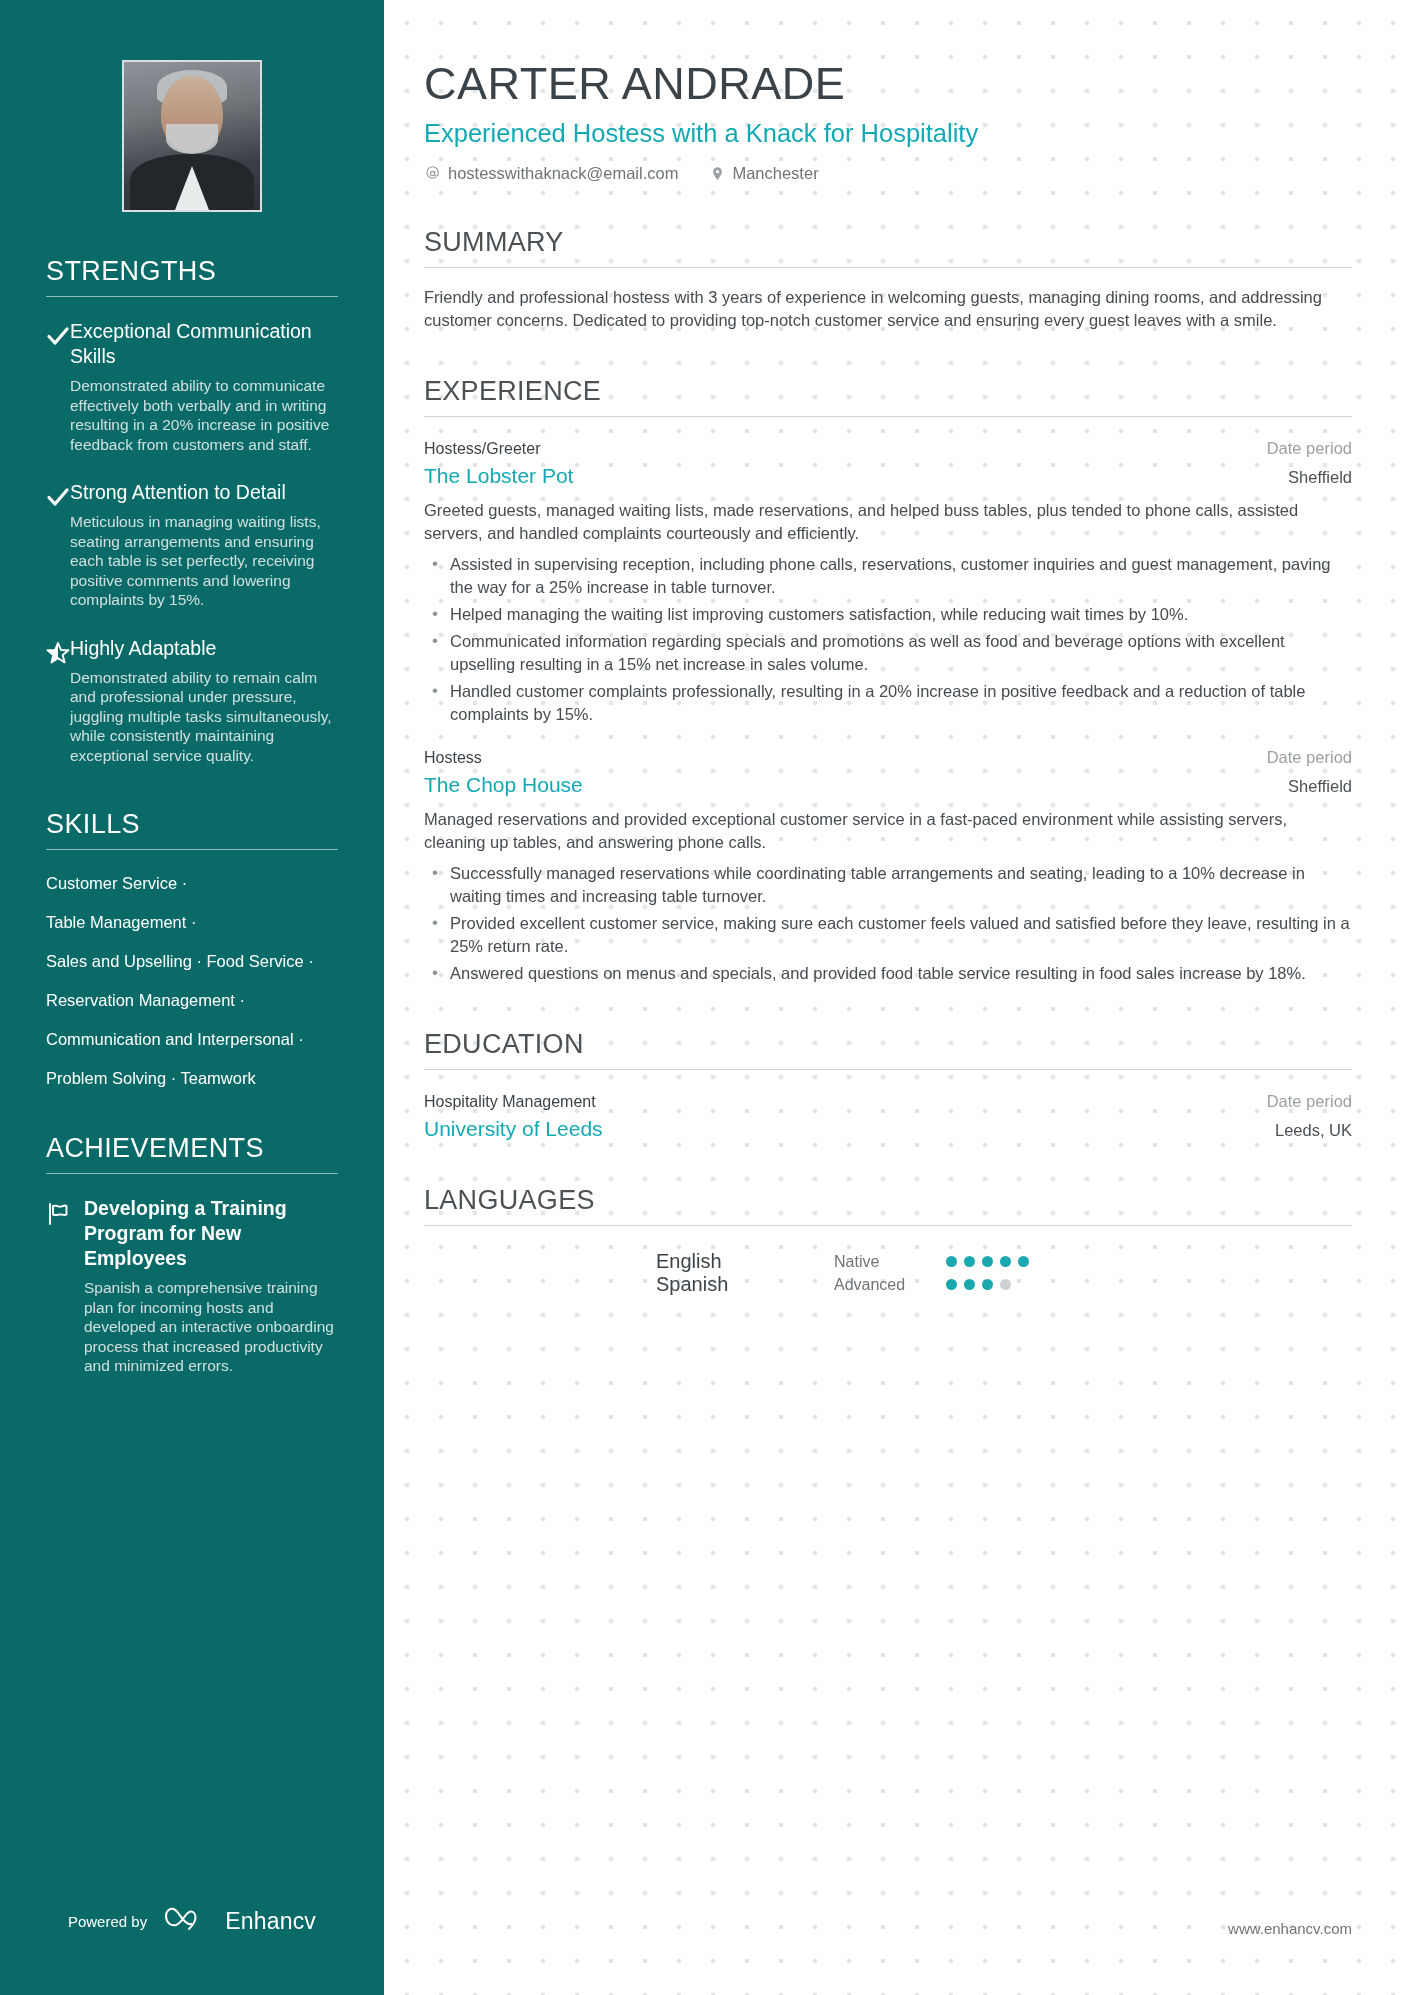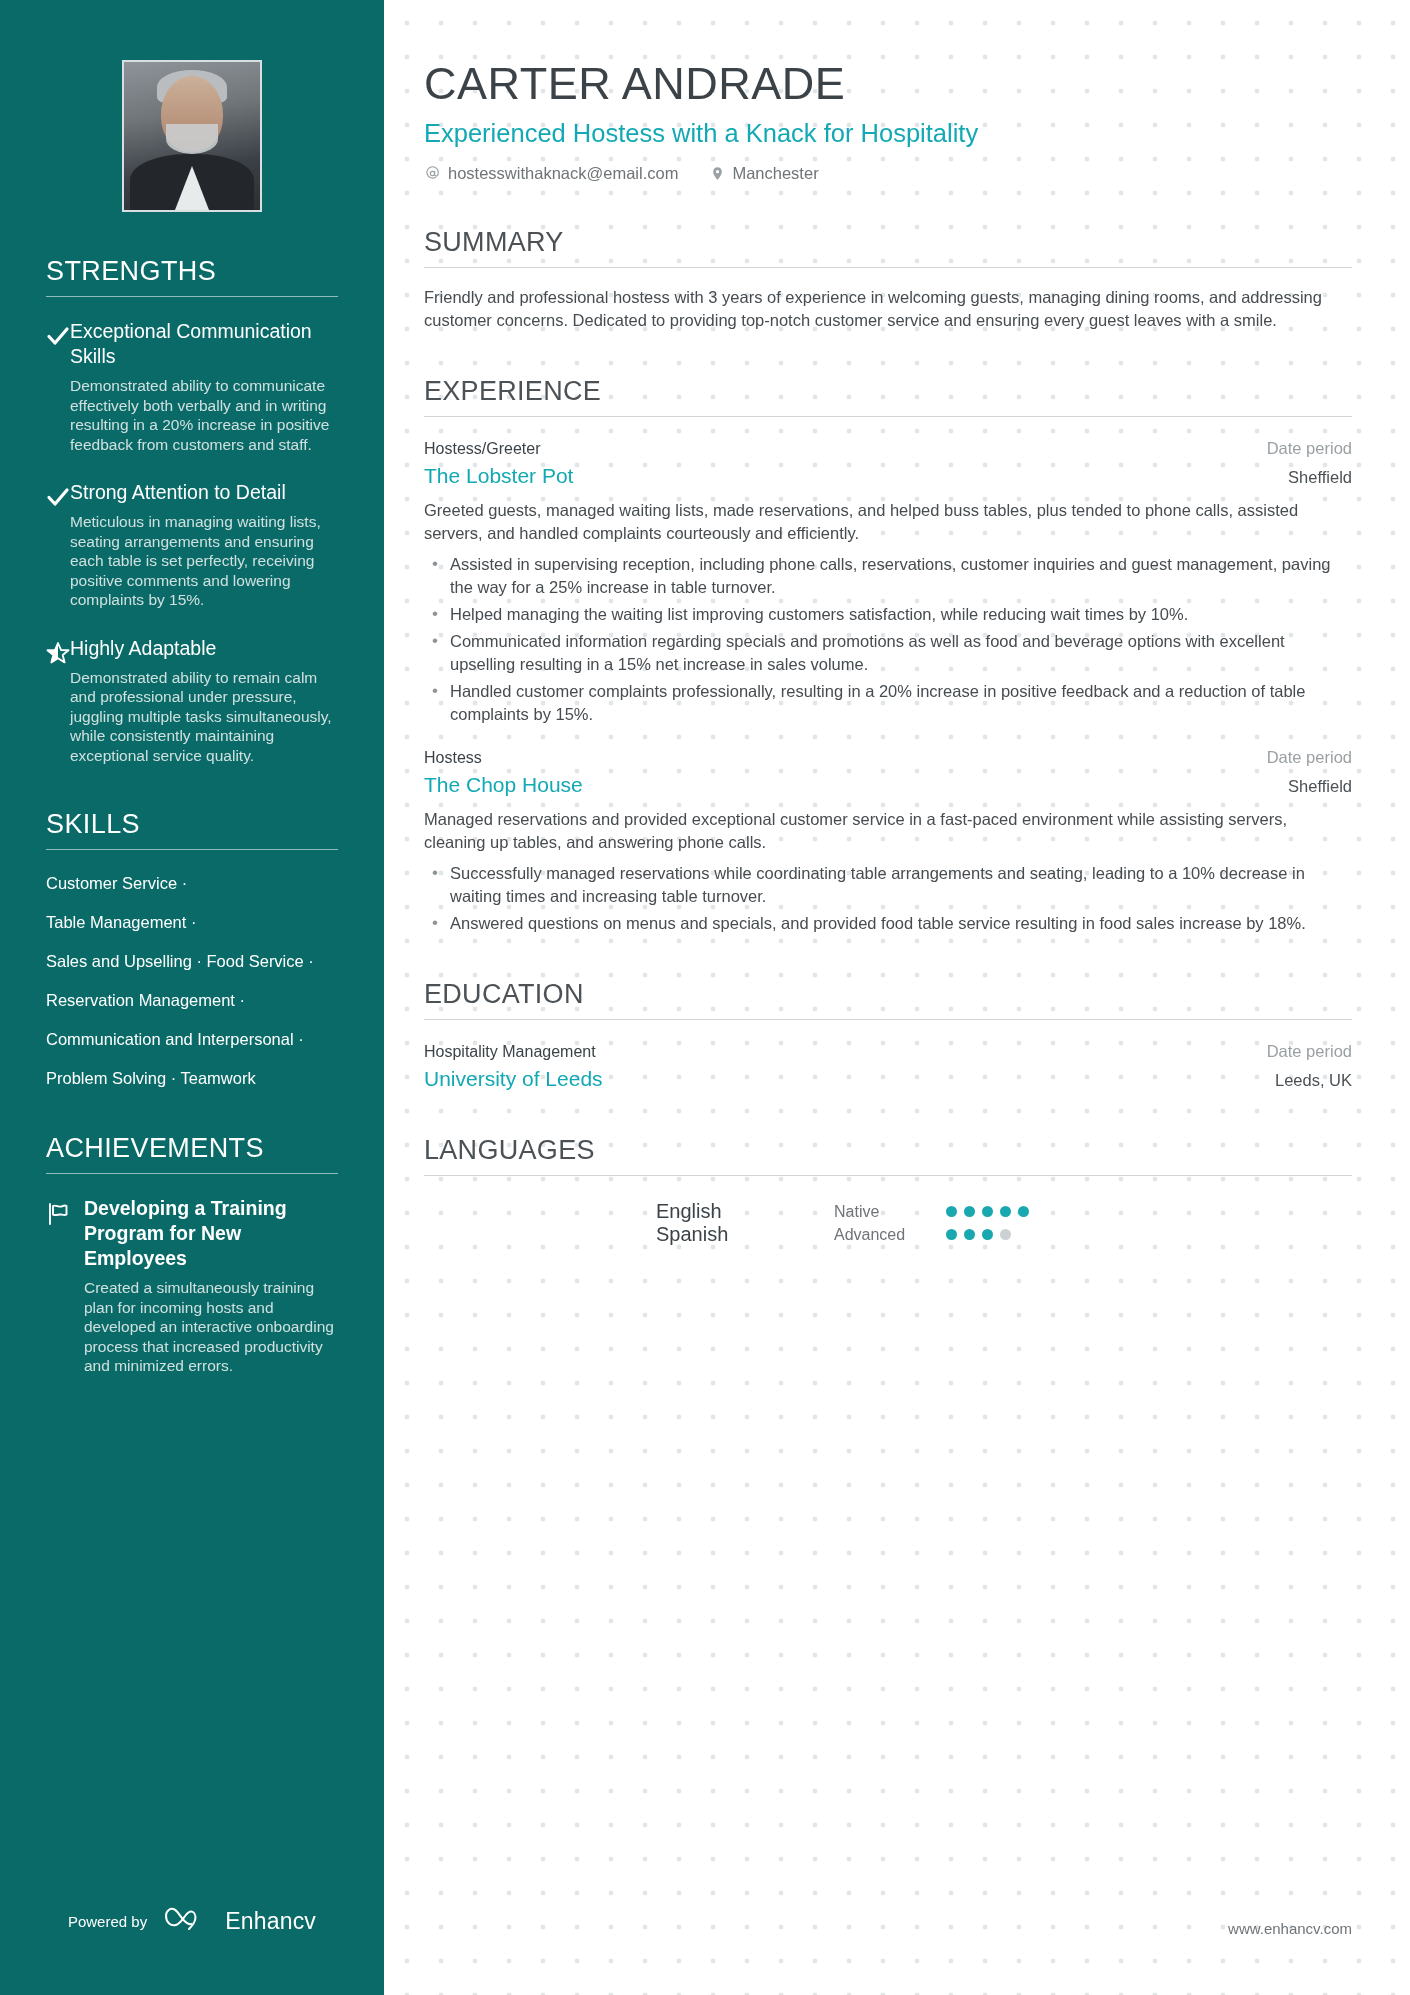--- a/index.html
+++ b/index.html
@@ -208,21 +208,21 @@
       <div class="side-rule"></div>
       <div class="ach">
         <span class="a-icon">
           <svg width="24" height="24" viewBox="0 0 24 24">
             <path d="M4 2 L4 22" stroke="#ffffff" stroke-width="1.9" stroke-linecap="round"></path>
             <path d="M7 4 C10 2.2 13 6 16.5 4.2 C18.5 3.2 19.5 3.4 20.5 4 L20.5 12.5 C19.2 13.3 17.6 13 16 12.6 C12.8 11.8 10 14 7 12.6 Z" fill="none" stroke="#ffffff" stroke-width="1.9" stroke-linejoin="round"></path>
           </svg>
         </span>
         <div>
           <div class="a-title">Developing a Training Program for New Employees</div>
-          <div class="a-desc">Created a simultaneously training plan for incoming hosts and developed an interactive onboarding process that increased productivity and minimized errors.</div>
+          <div class="a-desc">Spanish a comprehensive training plan for incoming hosts and developed an interactive onboarding process that increased productivity and minimized errors.</div>
         </div>
       </div>
     </div>
 
     <div class="footer-side">
       <span class="pwr">Powered by</span>
       <span>
         <svg width="46" height="28" viewBox="0 0 46 28">
           <path d="M3 11 C3 5.5 7.5 2.5 11.5 4.5 C15 6.3 17 11.5 21.5 16 C24.5 19 27 20 29 18.5" fill="none" stroke="#ffffff" stroke-width="2"></path>
           <path d="M3 11 C3 17.5 8 21.5 13 20 C17 18.8 19.5 14.5 22.5 10.5 C25 7 27.5 5.5 30 7 C33 8.8 33.5 14 30.5 18.5 C29 20.8 27.5 22.5 26 24" fill="none" stroke="#ffffff" stroke-width="2" stroke-linecap="round"></path>
@@ -288,20 +288,21 @@
           <span class="job-title">Hostess</span>
           <span class="job-meta">Date period</span>
         </div>
         <div class="job-row2">
           <span class="job-company">The Chop House</span>
           <span class="job-loc">Sheffield</span>
         </div>
         <p class="job-desc">Managed reservations and provided exceptional customer service in a fast-paced environment while assisting servers, cleaning up tables, and answering phone calls.</p>
         <ul class="bullets">
           <li>Successfully managed reservations while coordinating table arrangements and seating, leading to a 10% decrease in waiting times and increasing table turnover.</li>
+          <li>Provided excellent customer service, making sure each customer feels valued and satisfied before they leave, resulting in a 25% return rate.</li>
           <li>Answered questions on menus and specials, and provided food table service resulting in food sales increase by 18%.</li>
         </ul>
       </div>
 
       <h2 class="sec-h">EDUCATION</h2>
       <div class="sec-rule"></div>
       <div class="job">
         <div class="job-row">
           <span class="job-title">Hospitality Management</span>
           <span class="job-meta">Date period</span>

